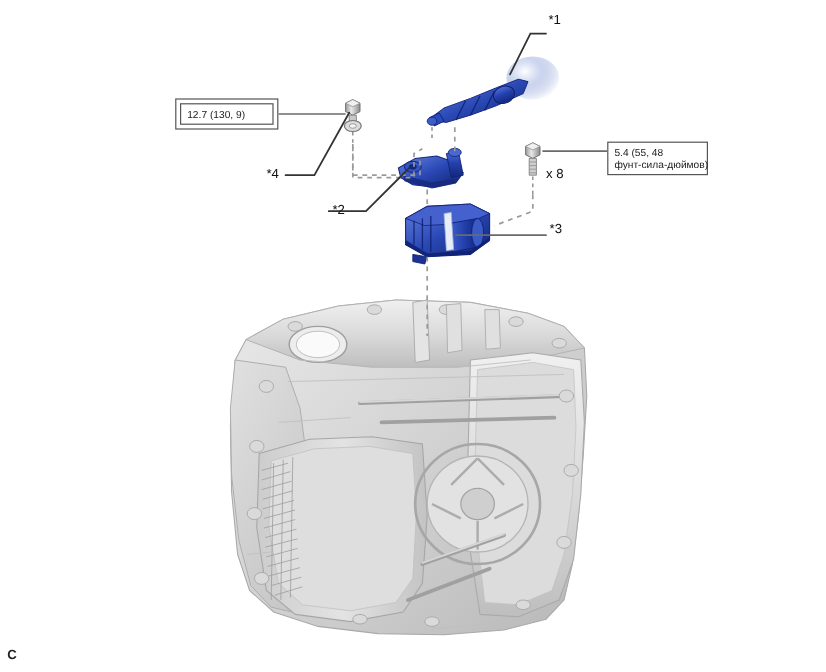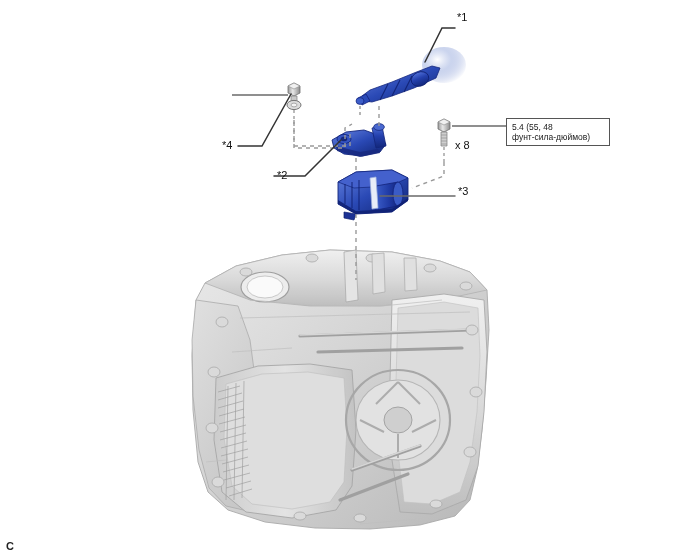--- a/index.html
+++ b/index.html
@@ -12,21 +12,21 @@
   .spec-box{position:absolute;border:1px solid #555;background:#fff;
             box-sizing:border-box;display:flex;flex-direction:column;
             justify-content:center;}
   .spec-box.double{border:1px solid #555;padding:3px;}
   .spec-inner{border:1px solid #555;width:100%;height:100%;box-sizing:border-box;
               display:flex;flex-direction:column;justify-content:center;
               padding:2px 5px;}
   .spec-line{font-size:8.5px;line-height:10px;white-space:nowrap;color:#1a1a1a;}
 
   #spec-torque-1{left:146px;top:82px;width:86px;height:26px;}
-  #spec-torque-2{left:506px;top:118px;width:104px;height:28px;border:1px solid #555;
+  #spec-torque-2{left:506px;top:118px;width:84px;height:28px;border:1px solid #555;
                  padding:0;}
   #spec-torque-2 .spec-inner{border:none;padding:3px 5px;}
 
   
   .callout{position:absolute;font-size:11px;line-height:11px;color:#111;
            letter-spacing:0px;white-space:nowrap;}
   #callout-1{left:457px;top:12px;}
   #callout-2{left:277px;top:170px;}
   #callout-3{left:458px;top:186px;}
   #callout-4{left:222px;top:140px;}
@@ -302,20 +302,25 @@
     </g>
 
     <g stroke="#6a6a6a" stroke-width="1.4" fill="none">
 
       <path d="M232 95 L288 95"></path>
 
       <path d="M452 126 L506 126"></path>
     </g>
   </svg>
 
+  <div class="spec-box double" id="spec-torque-1">
+    <div class="spec-inner">
+      <div class="spec-line">12.7 (130, 9)</div>
+    </div>
+  </div>
 
   <div class="spec-box" id="spec-torque-2">
     <div class="spec-inner">
       <div class="spec-line">5.4 (55, 48</div>
       <div class="spec-line">фунт-сила-дюймов)</div>
     </div>
   </div>
 
   <div class="callout" id="callout-1">*1</div>
   <div class="callout" id="callout-2">*2</div>

